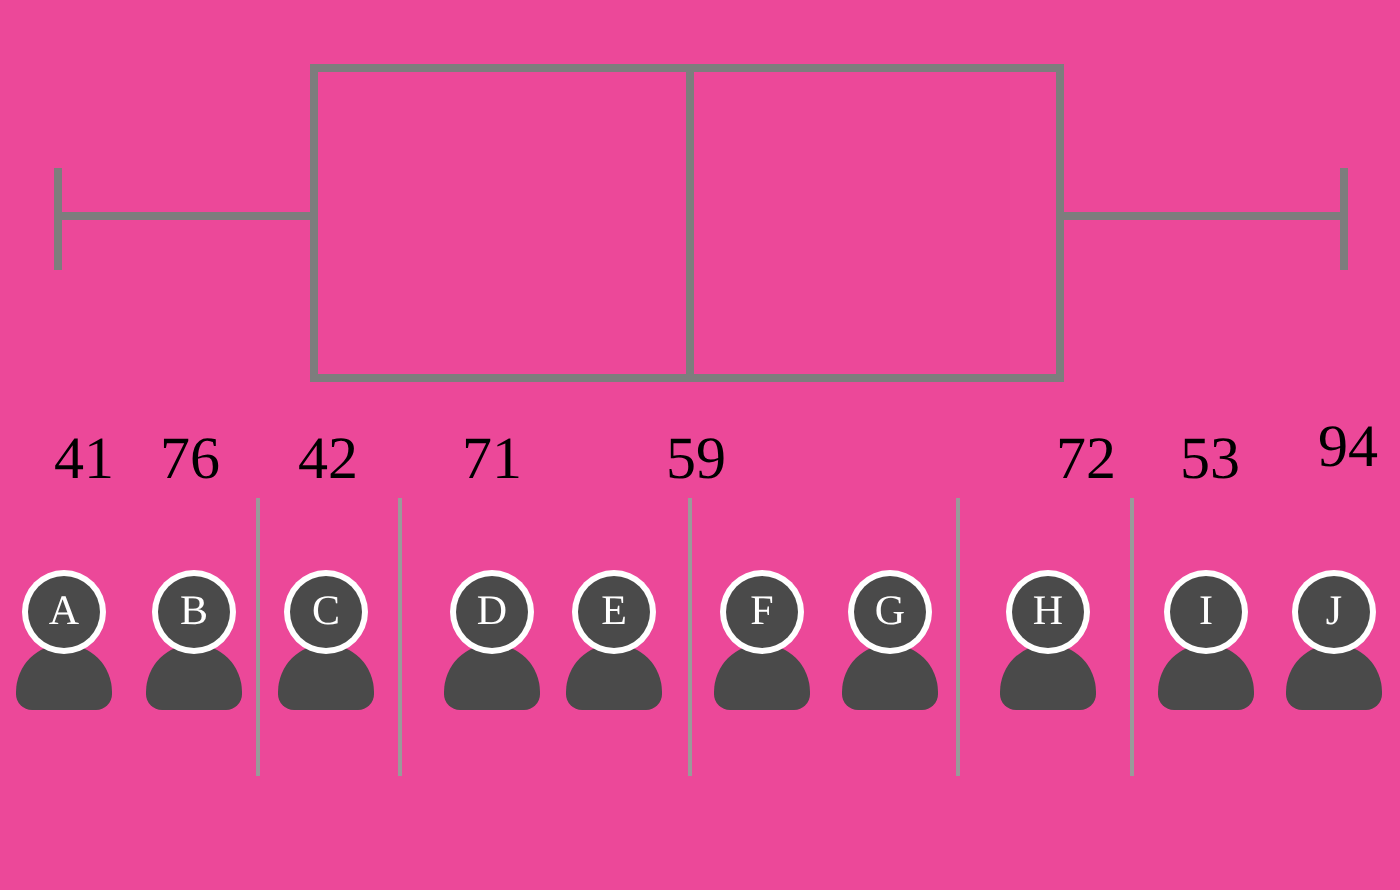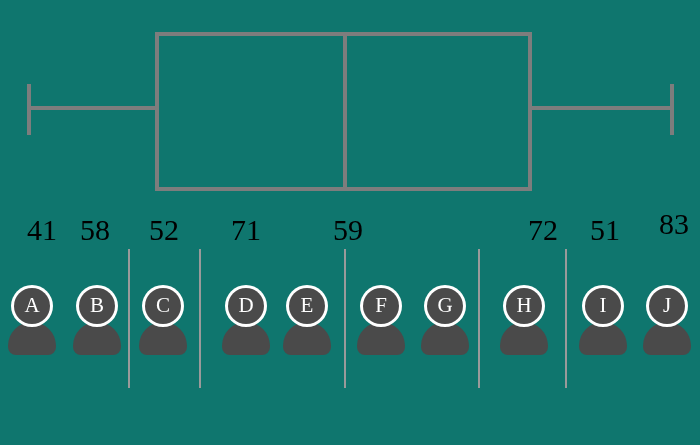--- a/index.html
+++ b/index.html
@@ -5,21 +5,21 @@
   html, body {
     margin: 0;
     padding: 0;
     background: #ffffff;
     font-family: "Liberation Serif", serif;
   }
   #canvas {
     position: relative;
     width: 700px;
     height: 445px;
-    background: #0f766e;
+    background: #ec4899;
     overflow: hidden;
   }
 
   
   .boxplot-svg {
     position: absolute;
     left: 0;
     top: 0;
   }
   .bp {
@@ -131,27 +131,27 @@
   <svg class="boxplot-svg" width="700" height="220" viewBox="0 0 700 220">
     <line class="bp" x1="29" y1="84" x2="29" y2="135"></line>
     <line class="bp" x1="29" y1="108" x2="157" y2="108"></line>
     <rect class="bp" x="157" y="34" width="373" height="155"></rect>
     <line class="bp" x1="345" y1="32" x2="345" y2="191"></line>
     <line class="bp" x1="530" y1="108" x2="672" y2="108"></line>
     <line class="bp" x1="672" y1="84" x2="672" y2="135"></line>
   </svg>
 
   <span class="num n1">41</span>
-  <span class="num n2">58</span>
-  <span class="num n3">52</span>
+  <span class="num n2">76</span>
+  <span class="num n3">42</span>
   <span class="num n4">71</span>
   <span class="num n5">59</span>
   <span class="num n6">72</span>
-  <span class="num n7">51</span>
-  <span class="num n8">83</span>
+  <span class="num n7">53</span>
+  <span class="num n8">94</span>
 
   <div class="divider d1"></div>
   <div class="divider d2"></div>
   <div class="divider d3"></div>
   <div class="divider d4"></div>
   <div class="divider d5"></div>
 
   <div class="person pA">
     <div class="p-body"></div>
     <div class="p-ring"></div>

